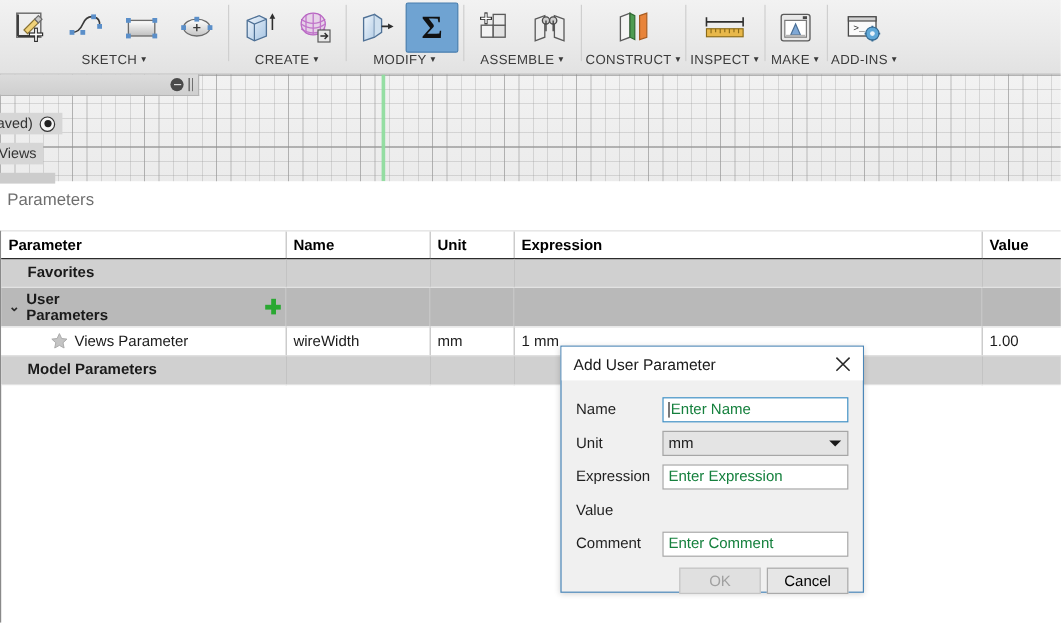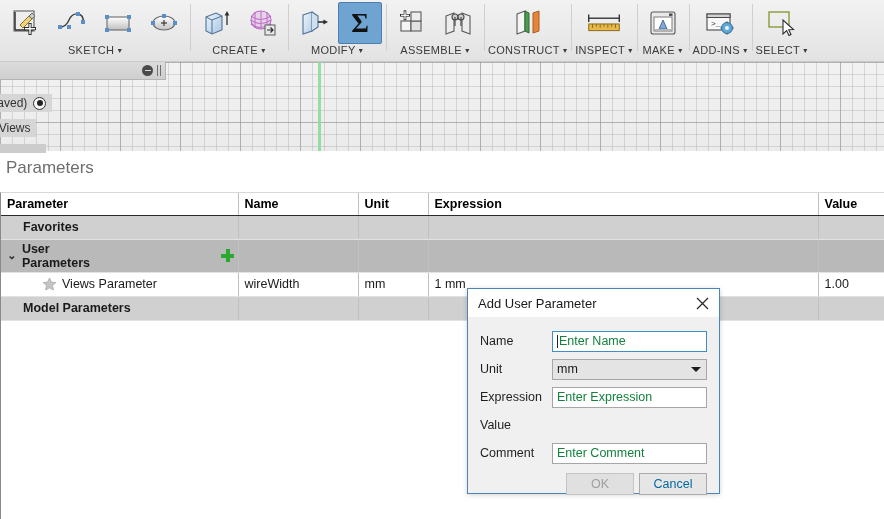--- a/index.html
+++ b/index.html
@@ -89,21 +89,21 @@
   }
   .radio-dot i { width: 6px; height: 6px; border-radius: 50%; background: #222; display: block; }
   #browser-row-views { margin-top: 7px; }
   #browser-row-stub {
     width: 80px; height: 9px; background: #cccccc; margin-top: 7px;
   }
 
   
   #params-title {
     position: absolute; left: 6px; top: 158px;
-    font-size: 17px; color: #6e6e6e;
+    font-size: 14px; color: #6e6e6e;
   }
   #params-panel {
     position: absolute; left: 0; top: 192px; width: 884px; height: 327px;
     background: #ffffff; border-left: 1px solid #8a8a8a; border-top: 1px solid #d8d8d8;
   }
   table#ptable {
     width: 884px; border-collapse: collapse; table-layout: fixed;
     font-size: 12.5px; color: #1a1a1a;
   }
   #ptable th {
@@ -170,21 +170,21 @@
   }
   .sel-arrow { width: 0; height: 0; border-left: 5px solid transparent;
     border-right: 5px solid transparent; border-top: 5px solid #1a1a1a; }
   #dialog-buttons {
     display: flex; justify-content: flex-end; gap: 5px;
     padding: 6px 12px 0 12px;
   }
   .dbtn {
     width: 68px; height: 22px; font-size: 12.5px;
     display: flex; align-items: center; justify-content: center;
-    border: 1px solid #aaaaaa; background: #e6e6e6; color: #0369a1;
+    border: 1px solid #aaaaaa; background: #e6e6e6; color: #000000;
   }
   .dbtn.disabled { color: #a0a0a0; background: #e0e0e0; border-color: #c4c4c4; }
 </style>
 </head>
 <body>
 
 <div id="app">
 
   <div id="ribbon">
 
@@ -438,34 +438,20 @@
             </g>
           </svg>
         </div>
       </div>
       <div class="rlabel">
         <span>ADD-INS</span>
         <span class="caret">▾</span>
       </div>
     </div>
 
-    <div class="rgroup">
-      <div class="ricons">
-        <div class="rbtn">
-          <svg width="36" height="32" viewBox="0 0 36 32">
-            <rect x="5" y="5" width="20" height="15" fill="none" stroke="#8a9b3a" stroke-width="1.4"></rect>
-            <path d="M19 13 L19 27 L22.6 23.6 L25 28.6 L27 27.6 L24.7 22.8 L29.5 22.6 Z" fill="#ffffff" stroke="#2e2e2e" stroke-width="1.1"></path>
-          </svg>
-        </div>
-      </div>
-      <div class="rlabel">
-        <span>SELECT</span>
-        <span class="caret">▾</span>
-      </div>
-    </div>
 
   </div>
 
   <div id="viewport">
     <div id="axis-line"></div>
   </div>
 
   <div id="browser">
     <div id="browser-toolbar">
       <div class="mini-circle">

